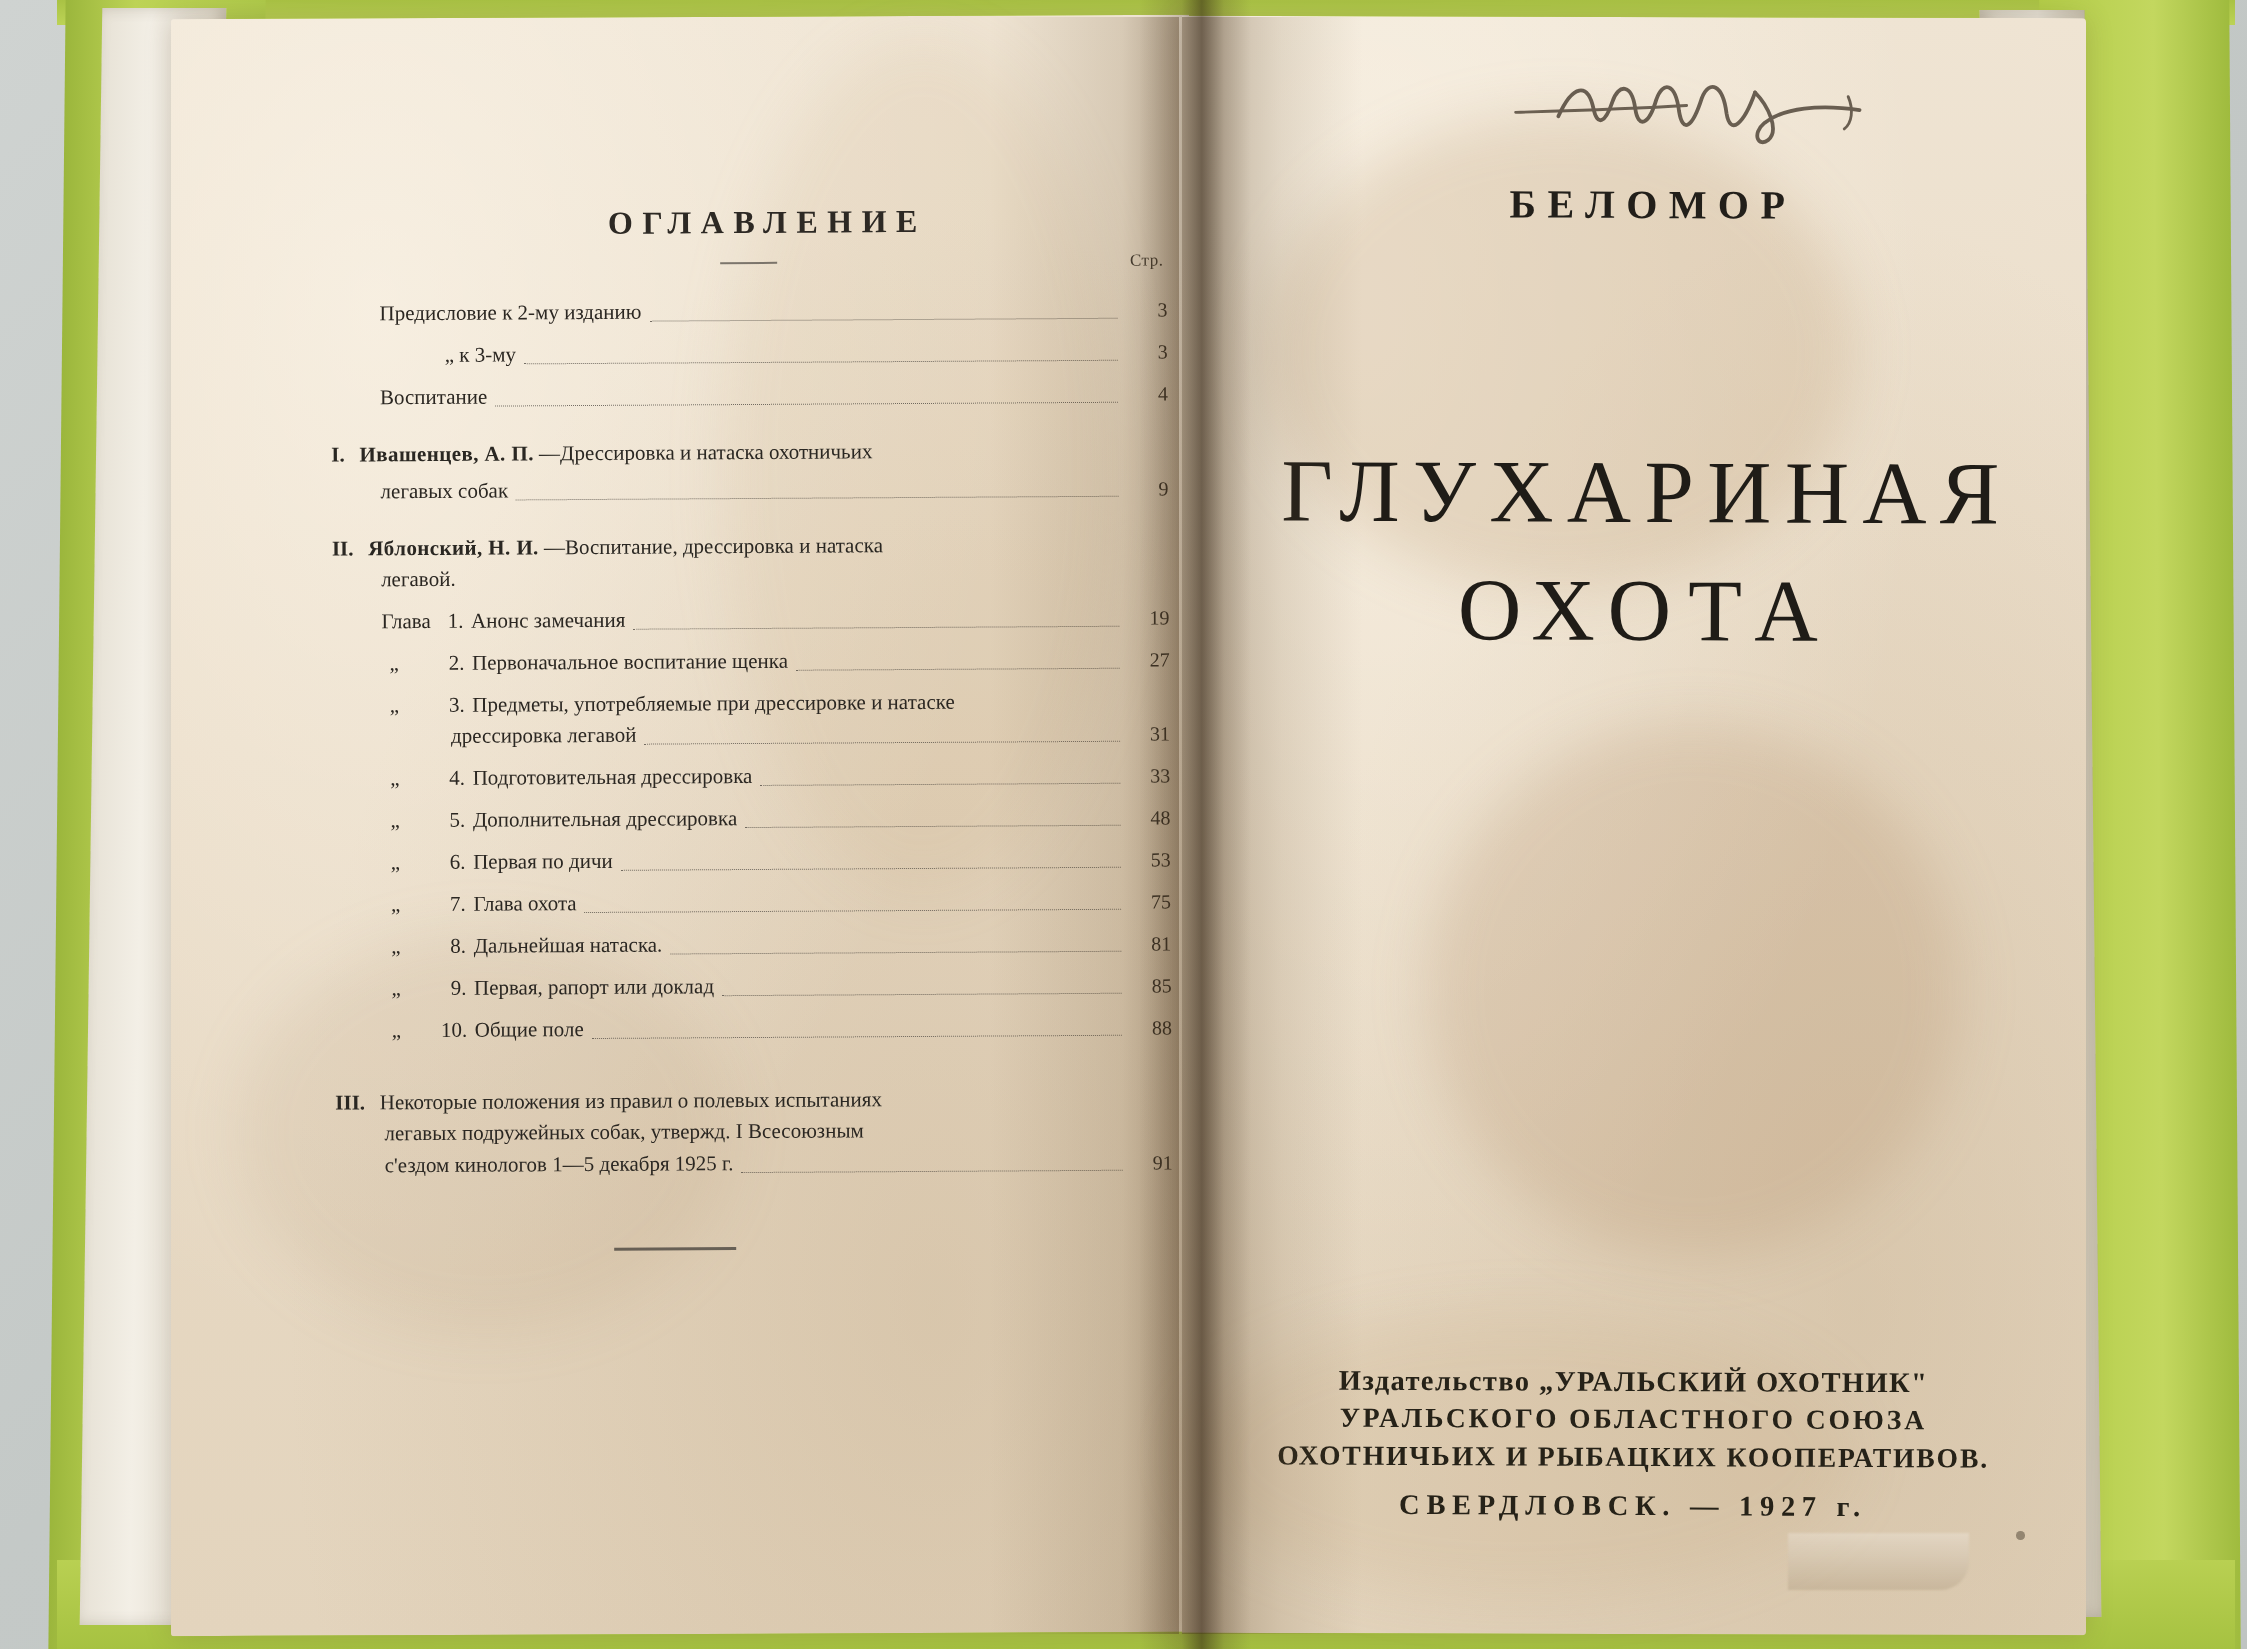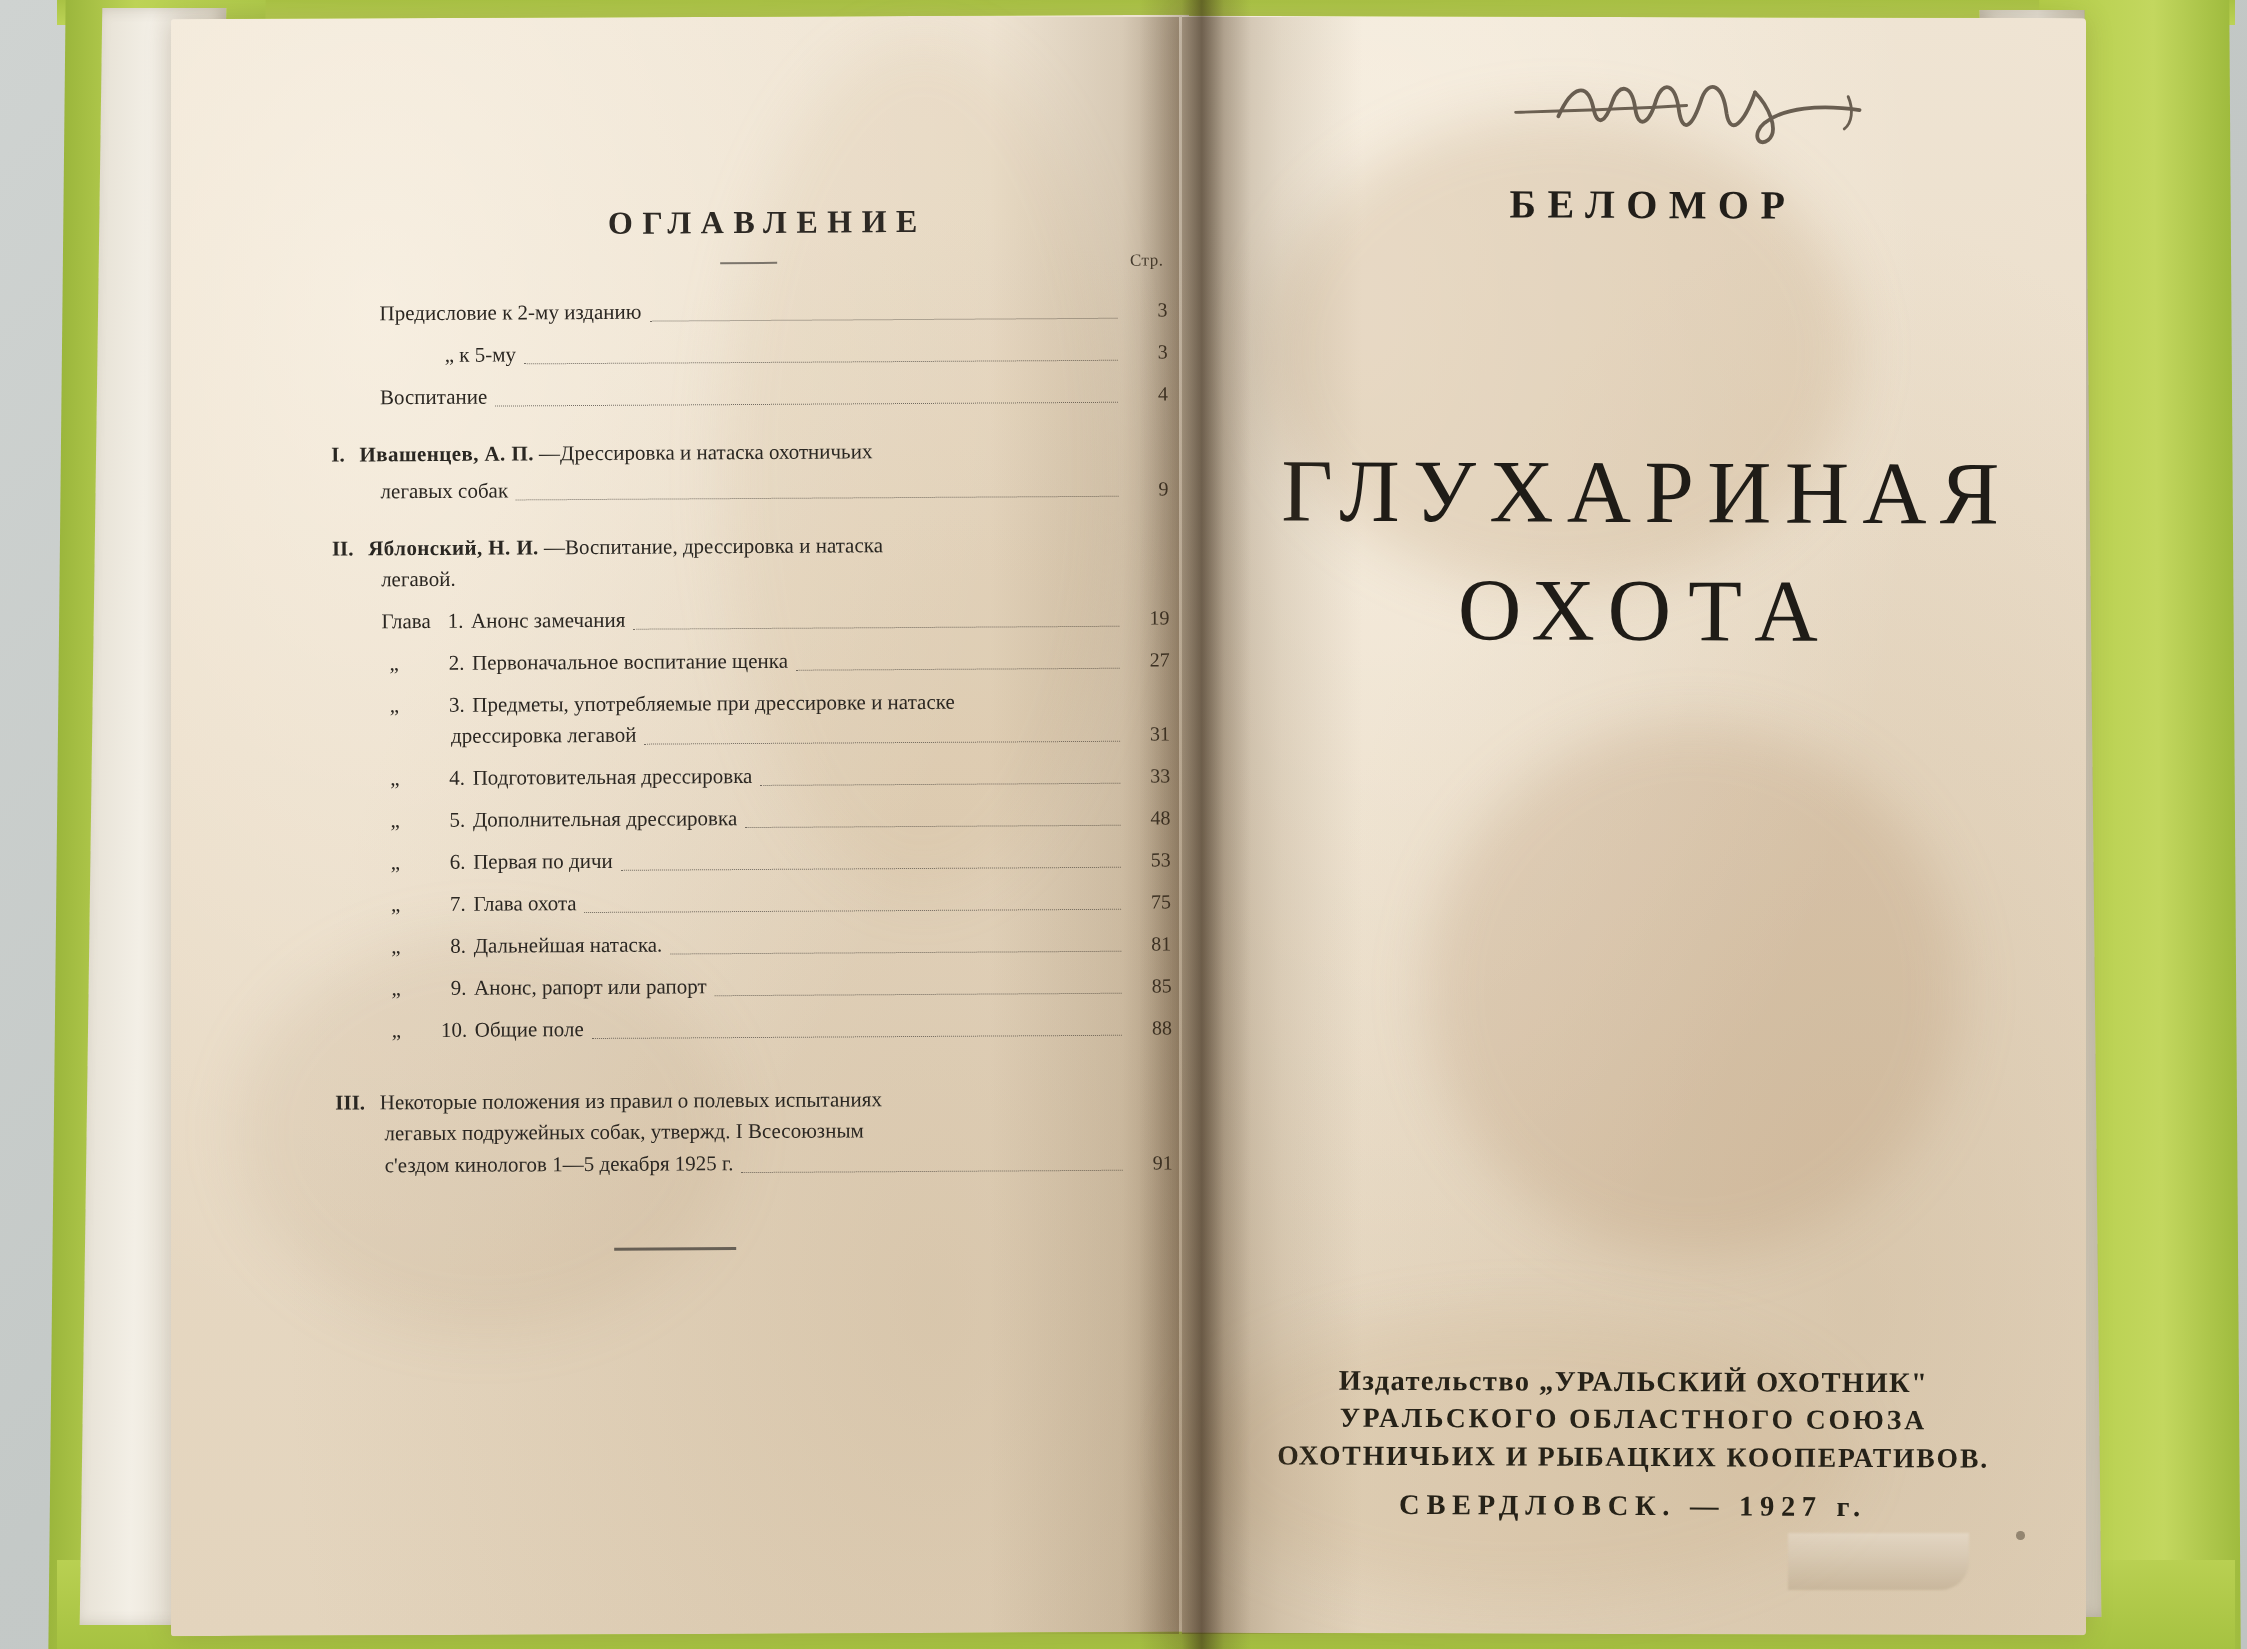--- a/index.html
+++ b/index.html
@@ -302,21 +302,21 @@
     <div class="toc-rule"></div>
     <div class="colhead">Стр.</div>
 
     <div class="row indent-1">
       <span class="txt">Предисловие к 2-му изданию</span>
       <span class="lead"></span>
       <span class="pg">3</span>
     </div>
 
     <div class="row indent-3">
-      <span class="txt">„        к 5-му</span>
+      <span class="txt">„        к 3-му</span>
       <span class="lead"></span>
       <span class="pg">3</span>
     </div>
 
     <div class="row indent-1">
       <span class="txt">Воспитание</span>
       <span class="lead"></span>
       <span class="pg">4</span>
     </div>
 
@@ -405,21 +405,21 @@
       <span class="ditto">„</span>
       <span class="txt" style="padding-left:42px">8.</span>
       <span class="txt" style="padding-left:7.6px">Дальнейшая натаска.</span>
       <span class="lead"></span>
       <span class="pg">81</span>
     </div>
 
     <div class="row indent-1">
       <span class="ditto">„</span>
       <span class="txt" style="padding-left:42px">9.</span>
-      <span class="txt" style="padding-left:7.6px">Анонс, рапорт или рапорт</span>
+      <span class="txt" style="padding-left:7.6px">Первая, рапорт или доклад</span>
       <span class="lead"></span>
       <span class="pg">85</span>
     </div>
 
     <div class="row indent-1">
       <span class="ditto">„</span>
       <span class="txt" style="padding-left:32px">10.</span>
       <span class="txt" style="padding-left:7.6px">Общие поле</span>
       <span class="lead"></span>
       <span class="pg">88</span>

